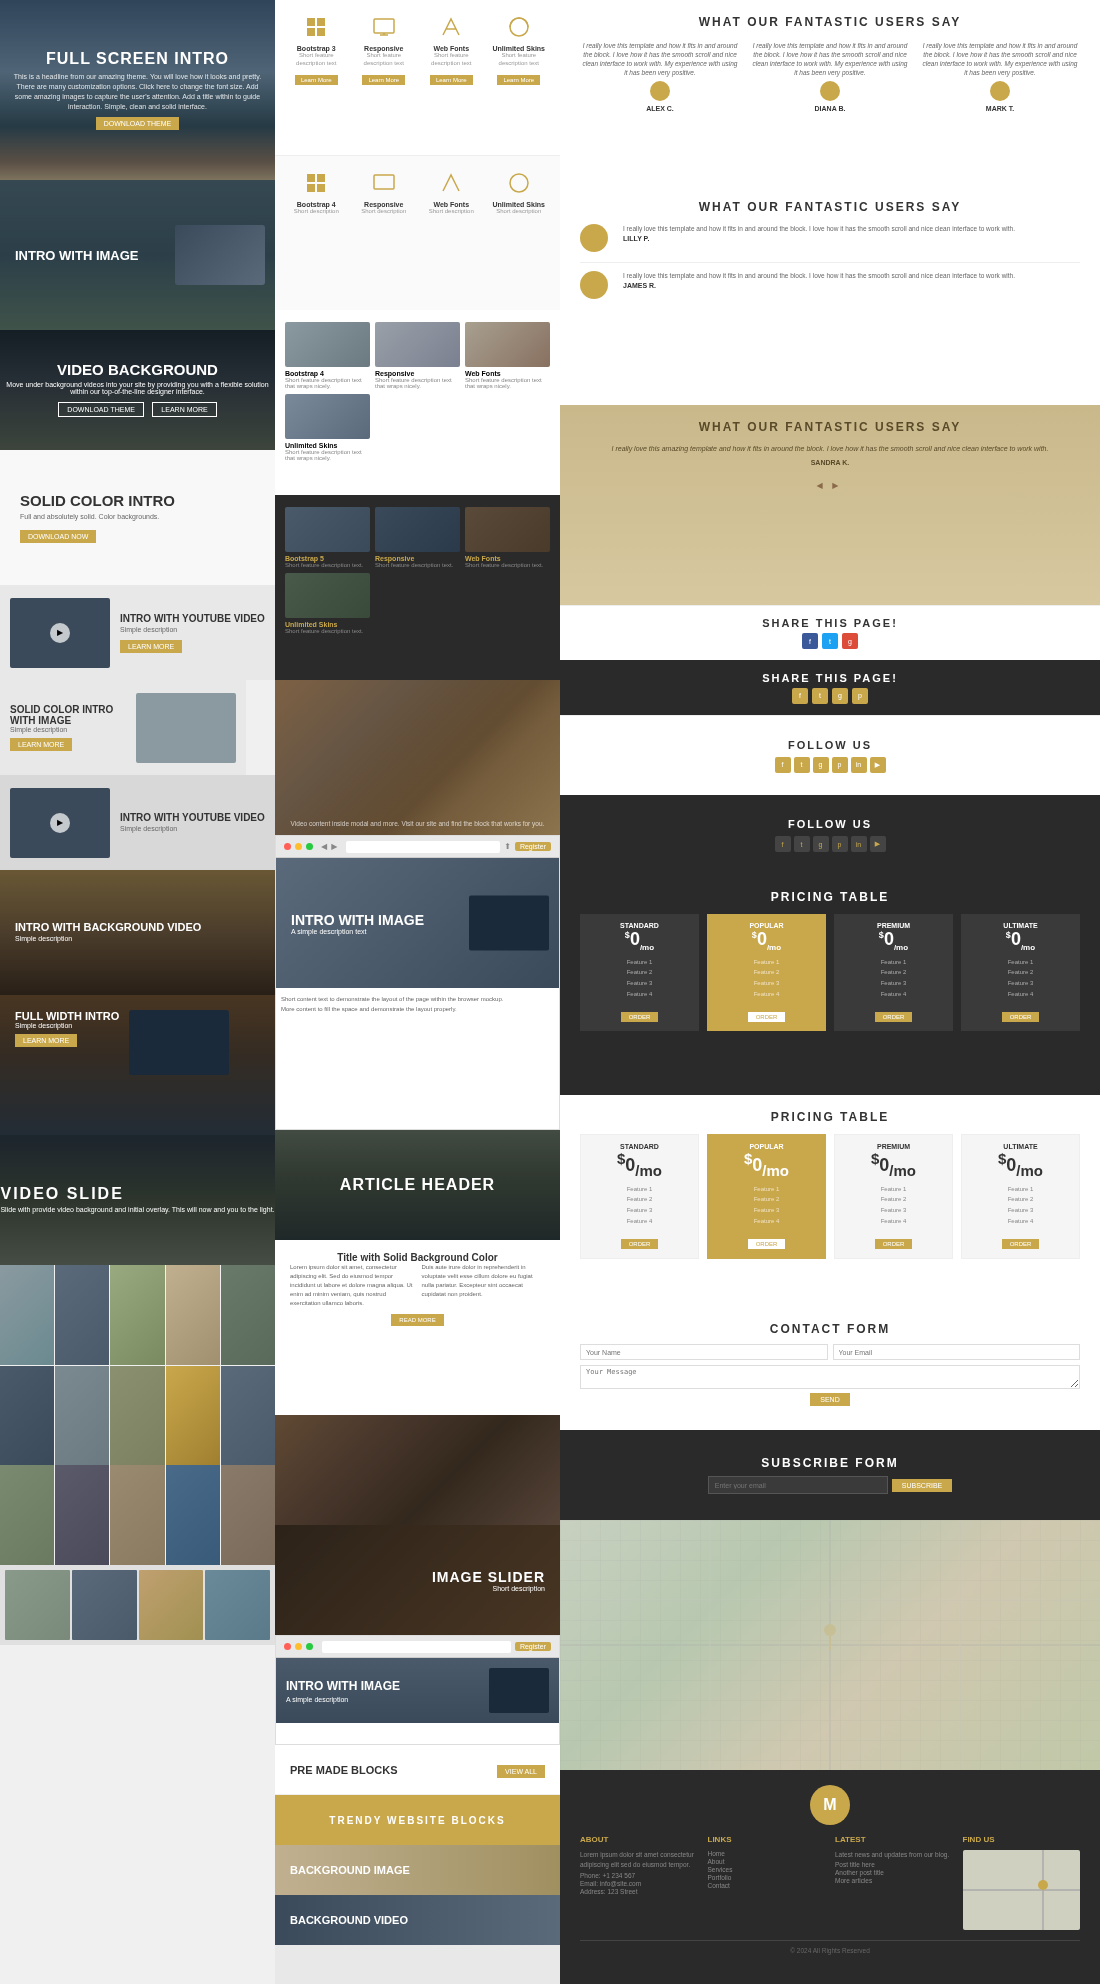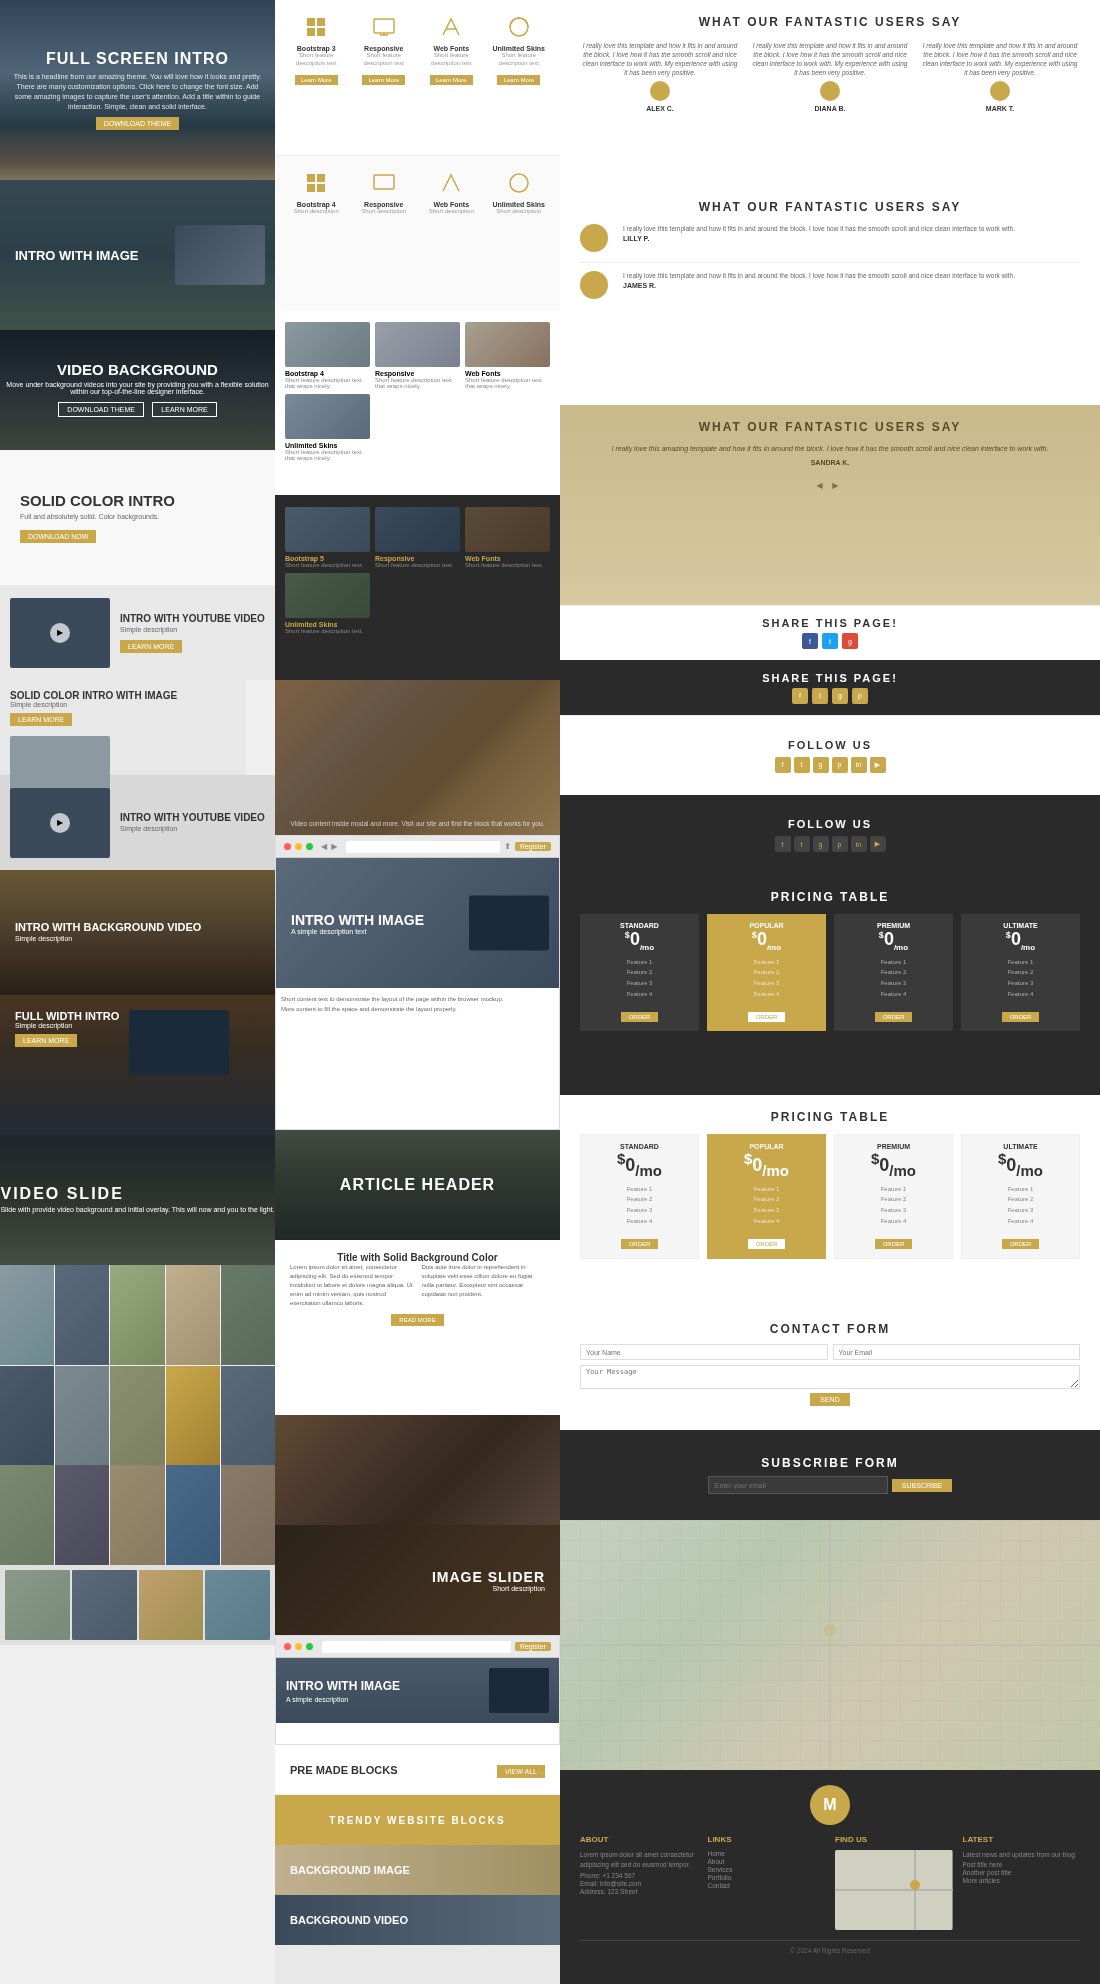--- a/index.html
+++ b/index.html
@@ -91,23 +91,23 @@
     .yt-play { width: 20px; height: 20px; background: rgba(255,255,255,0.7); border-radius: 50%; display: flex; align-items: center; justify-content: center; font-size: 8px; }
     .yt-content h3 { font-size: 10px; font-weight: bold; text-transform: uppercase; color: #333; }
     .yt-content p { font-size: 7px; color: #666; margin: 2px 0; }
 
     
     .section-solid-image {
       width: 246px;
       height: 95px;
       background: #e8e8e8;
       display: flex;
+      align-items: center;
       padding: 10px;
       gap: 10px;
-      flex-direction: column;
     }
     .solid-content h3 { font-size: 10px; font-weight: bold; text-transform: uppercase; color: #333; }
     .solid-content p { font-size: 7px; color: #666; }
     .laptop-thumb { width: 100px; height: 70px; background: #8a9aa0; border-radius: 2px; flex-shrink: 0; }
 
     
     .section-yt2 {
       width: 275px;
       height: 95px;
       background: #d8d8d8;
@@ -1178,35 +1178,35 @@
       </div>
       <div class="footer-col">
         <h4>LINKS</h4>
         <a href="#">Home</a>
         <a href="#">About</a>
         <a href="#">Services</a>
         <a href="#">Portfolio</a>
         <a href="#">Contact</a>
       </div>
       <div class="footer-col">
+        <h4>LATEST</h4>
+        <p>Latest news and updates from our blog.</p>
+        <a href="#">Post title here</a>
+        <a href="#">Another post title</a>
+        <a href="#">More articles</a>
+      </div>
+      <div class="footer-col">
         <h4>FIND US</h4>
         <div style="width:100%;height:80px;background:#3a4a3a;border-radius:2px;overflow:hidden;position:relative;">
           <svg width="100%" height="100%">
             <rect width="100%" height="100%" fill="#d0d0c0"></rect>
             <line x1="0" y1="40" x2="200" y2="40" stroke="#aaa" stroke-width="1.5"></line>
             <line x1="80" y1="0" x2="80" y2="80" stroke="#aaa" stroke-width="1.5"></line>
             <circle cx="80" cy="35" r="5" fill="#c9a84c"></circle>
           </svg>
         </div>
       </div>
-      <div class="footer-col">
-        <h4>LATEST</h4>
-        <p>Latest news and updates from our blog.</p>
-        <a href="#">Post title here</a>
-        <a href="#">Another post title</a>
-        <a href="#">More articles</a>
-      </div>
     </div>
     <div class="sep-dark" style="margin-top:10px;"></div>
     <div style="text-align:center;padding-top:6px;font-size:6.5px;color:#666;">© 2024 All Rights Reserved</div>
   </div>
 
 </div>
 
 </body></html>

